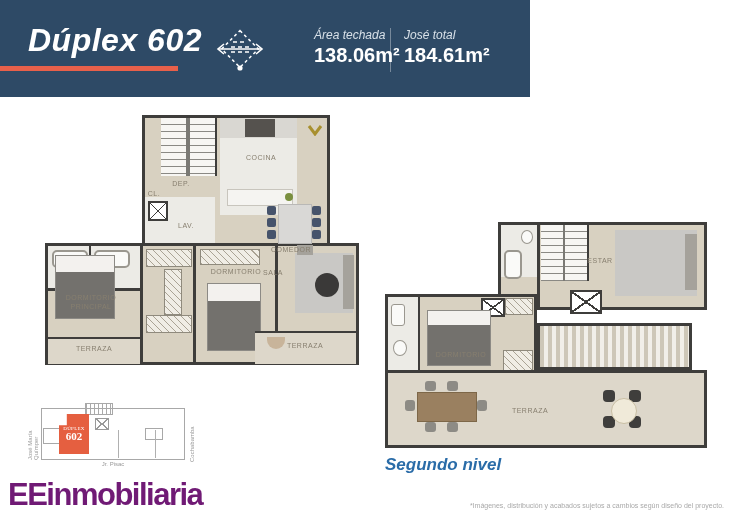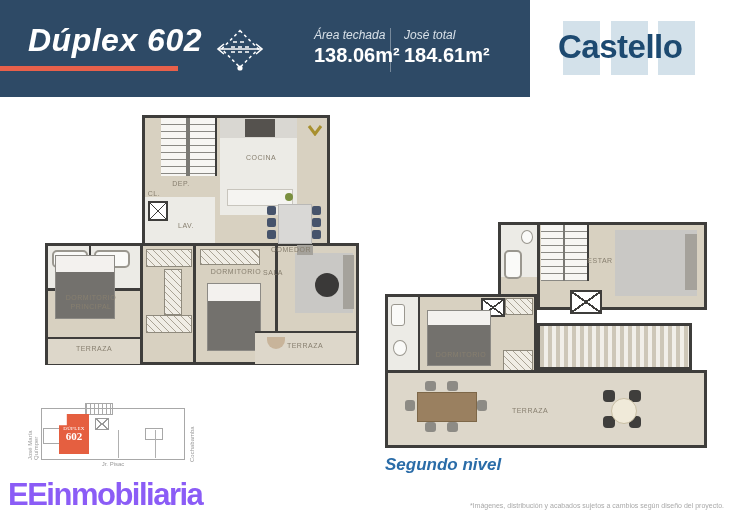--- a/index.html
+++ b/index.html
@@ -54,21 +54,21 @@
   .kline{border:1px solid #a8a8a8;background:#ffffff;}
   .kvline{background:#b0b0b0;}
   .orange-unit{background:#e55f40;clip-path:polygon(0 28%,26% 28%,26% 0,100% 0,100% 100%,0 100%);
       color:#ffffff;text-align:center;padding-top:12px;box-sizing:border-box;}
   .ou-label{font-size:5px;letter-spacing:.3px;}
   .ou-number{font-size:11px;font-weight:bold;line-height:11px;}
   .street{font-size:6px;color:#9a9a9a;}
   .vtext{writing-mode:vertical-rl;transform:rotate(180deg);}
 
   
-  .ee-logo{left:8px;top:477px;font-size:31px;font-weight:bold;color:#8b5cf6;letter-spacing:-1.5px;}
+  .ee-logo{left:8px;top:477px;font-size:31px;font-weight:bold;color:#701a75;letter-spacing:-1.5px;}
   .disclaimer{right:6px;top:502px;font-size:7px;color:#a9a9a9;}
 </style>
 </head>
 <body>
 
 <div class="canvas">
 
   <div class="abs header-navy"></div>
   <div class="abs title-underline"></div>
   <div class="abs page-title">Dúplex 602</div>
@@ -89,26 +89,20 @@
   <div class="abs stat1">
     <div class="stat-label">Área techada</div>
     <div class="stat-value">138.06m²</div>
   </div>
   <div class="abs stat-divider"></div>
   <div class="abs stat2">
     <div class="stat-label">José total</div>
     <div class="stat-value">184.61m²</div>
   </div>
 
-  <div class="abs brand-wrap">
-    <div class="brand-block bb1"></div>
-    <div class="brand-block bb2"></div>
-    <div class="brand-block bb3"></div>
-    <div class="brand-text">Castello</div>
-  </div>
 
   <div class="abs" style="left:45px;top:115px;width:314px;height:250px;">
 
     <div class="abs blk" style="left:97px;top:0;width:188px;height:131px;box-sizing:border-box;"></div>
     <div class="abs blk" style="left:0;top:128px;width:314px;height:122px;box-sizing:border-box;"></div>
 
     <div class="abs tile" style="left:175px;top:3px;width:77px;height:97px;"></div>
     <div class="abs counter" style="left:175px;top:3px;width:77px;height:20px;"></div>
     <div class="abs" style="left:200px;top:4px;width:30px;height:18px;background:#55524e;"></div>
     <div class="abs" style="left:182px;top:74px;width:64px;height:15px;background:#f5f4f1;border:1px solid #c8c5bd;"></div>

